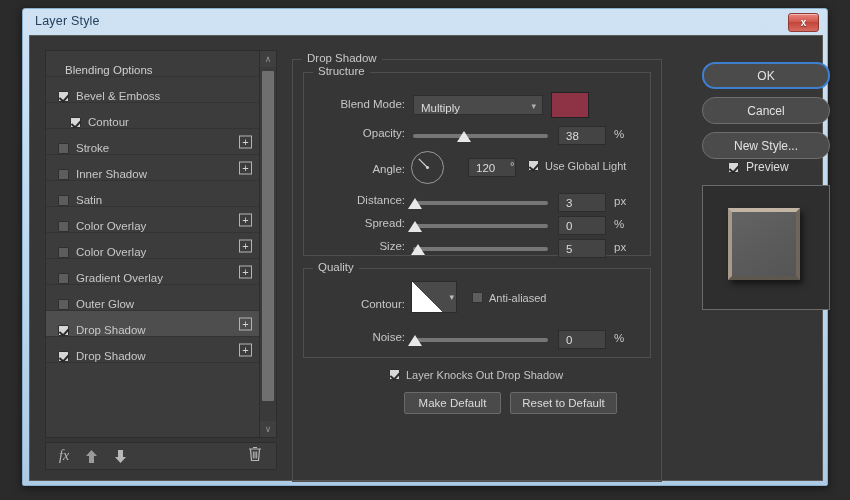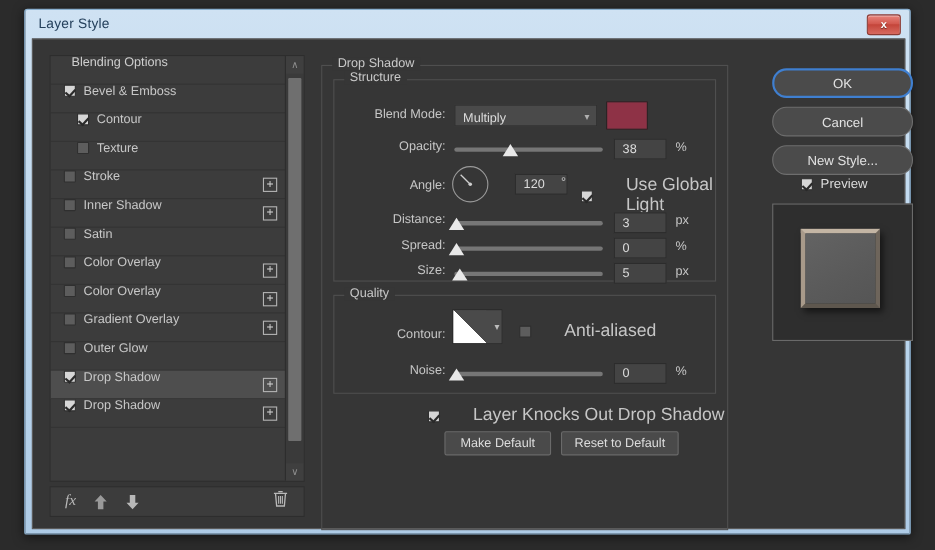--- a/index.html
+++ b/index.html
@@ -54,21 +54,21 @@
   }
   .styles-list{
     position:absolute;left:0;top:0;width:232px;height:388px;
     background:#3c3c3c;border:1px solid #2d2d2d;box-sizing:border-box;
     overflow:hidden;
   }
   .list-inner{position:absolute;left:0;top:0;width:214px;}
   .st-row{
     position:relative;height:26px;box-sizing:border-box;
     border-bottom:1px solid #333;
-    display:flex;align-items:flex-start;
+    display:flex;align-items:flex-end;
     font-size:11.5px;color:#c8c8c8;
     cursor:pointer;
   }
   .st-row.header{padding-left:12px;color:#cfcfcf;}
   .st-row.selected{background:#4e4e4e;}
   .st-row .cb{margin-left:12px;}
   .st-row.indent .cb{margin-left:24px;}
   .st-row .lbl{margin-left:7px;}
   .cb{
     width:11px;height:11px;flex:0 0 11px;
@@ -165,22 +165,22 @@
   .thumb{
     position:absolute;width:0;height:0;cursor:pointer;
     border-left:7px solid transparent;border-right:7px solid transparent;
     border-bottom:11px solid #e8e8e8;
   }
   .dial{
     position:absolute;width:33px;height:33px;border-radius:50%;
     border:1px solid #9a9a9a;box-sizing:border-box;cursor:pointer;
   }
   .chk-inline{
-    position:absolute;display:flex;align-items:center;cursor:pointer;
-    font-size:16px;color:#c6c6c6;gap:24px;
+    position:absolute;display:flex;cursor:pointer;
+    font-size:11px;color:#c6c6c6;
   }
   .chk-inline .cb{margin-right:6px;}
   .contour-box{
     position:absolute;width:46px;height:32px;
     border:1px solid #2b2b2b;box-sizing:border-box;cursor:pointer;
     background:#4a4a4a;overflow:hidden;
   }
   .contour-thumb{
     position:absolute;left:0;top:0;width:30px;height:30px;
     background:linear-gradient(to bottom left,#4a4a4a 0%,#4a4a4a 49.5%,#fff 50%,#fff 100%);
@@ -245,24 +245,20 @@
                 <span class="lbl">Blending Options</span>
               </div>
               <div class="st-row">
                 <span class="cb on"></span>
                 <span class="lbl">Bevel &amp; Emboss</span>
               </div>
               <div class="st-row indent">
                 <span class="cb on"></span>
                 <span class="lbl">Contour</span>
               </div>
-              <div class="st-row indent">
-                <span class="cb"></span>
-                <span class="lbl">Texture</span>
-              </div>
               <div class="st-row">
                 <span class="cb"></span>
                 <span class="lbl">Stroke</span>
                 <span class="plus">+</span>
               </div>
               <div class="st-row">
                 <span class="cb"></span>
                 <span class="lbl">Inner Shadow</span>
                 <span class="plus">+</span>
               </div>

